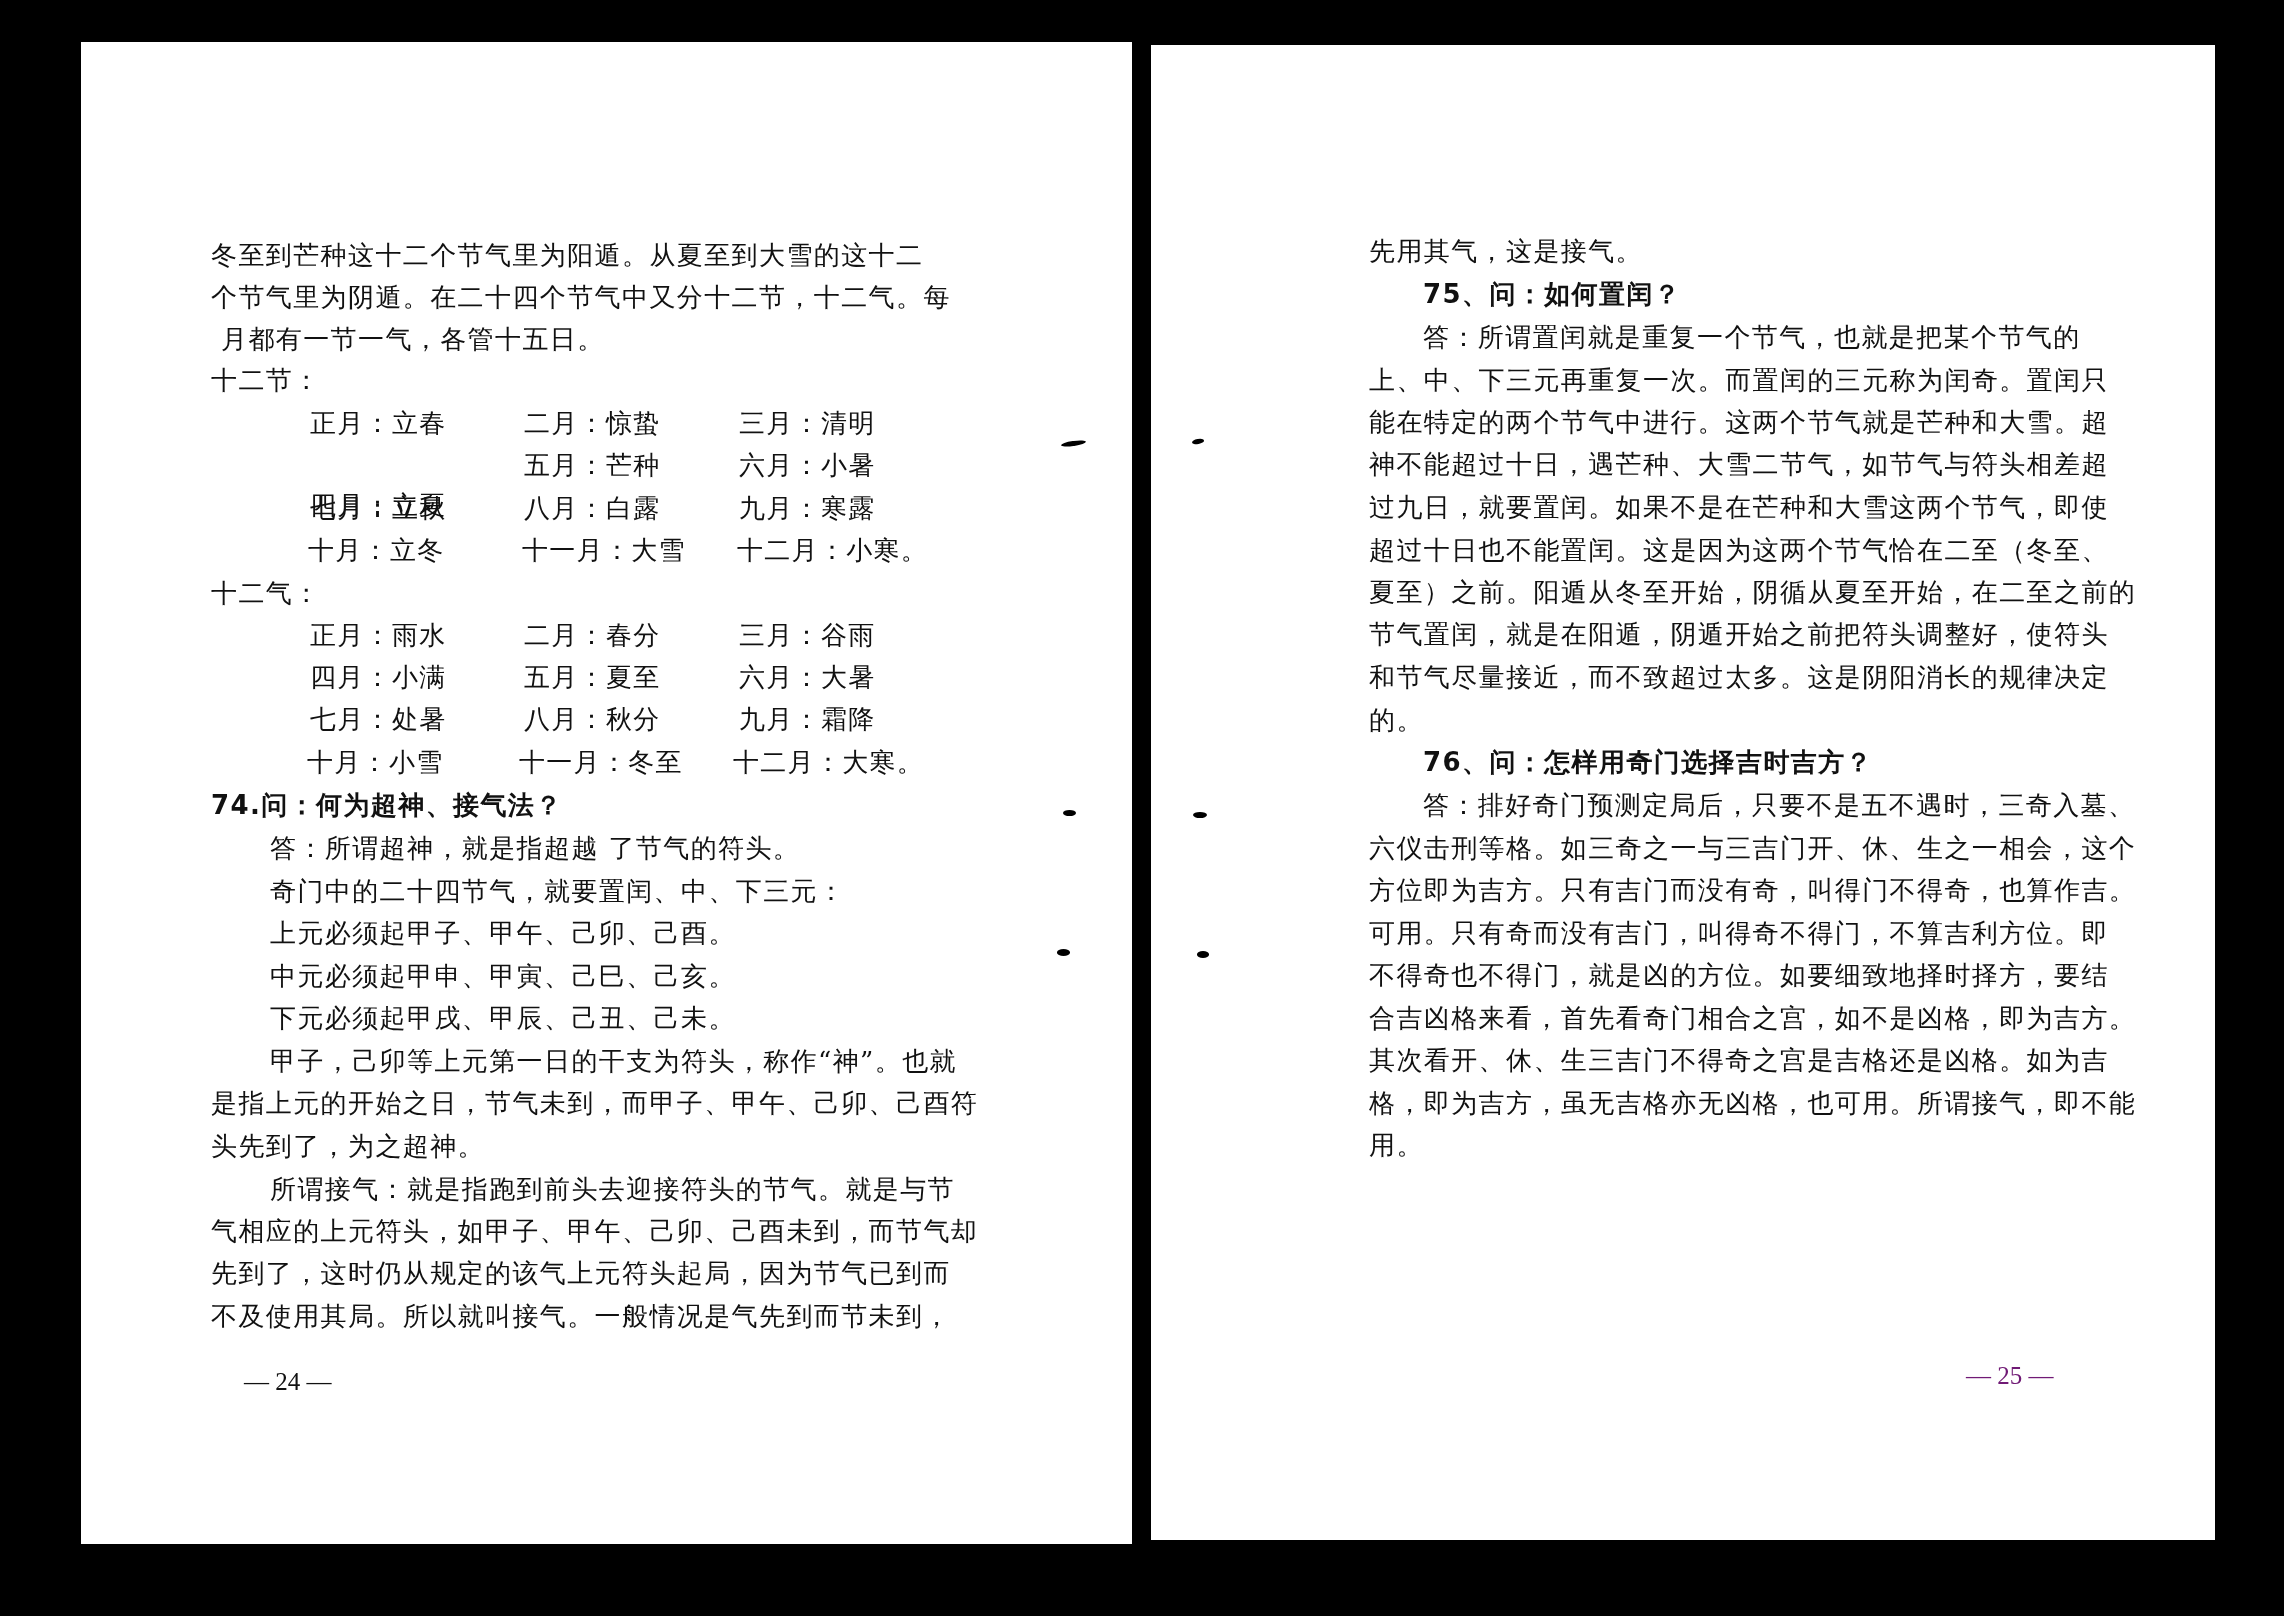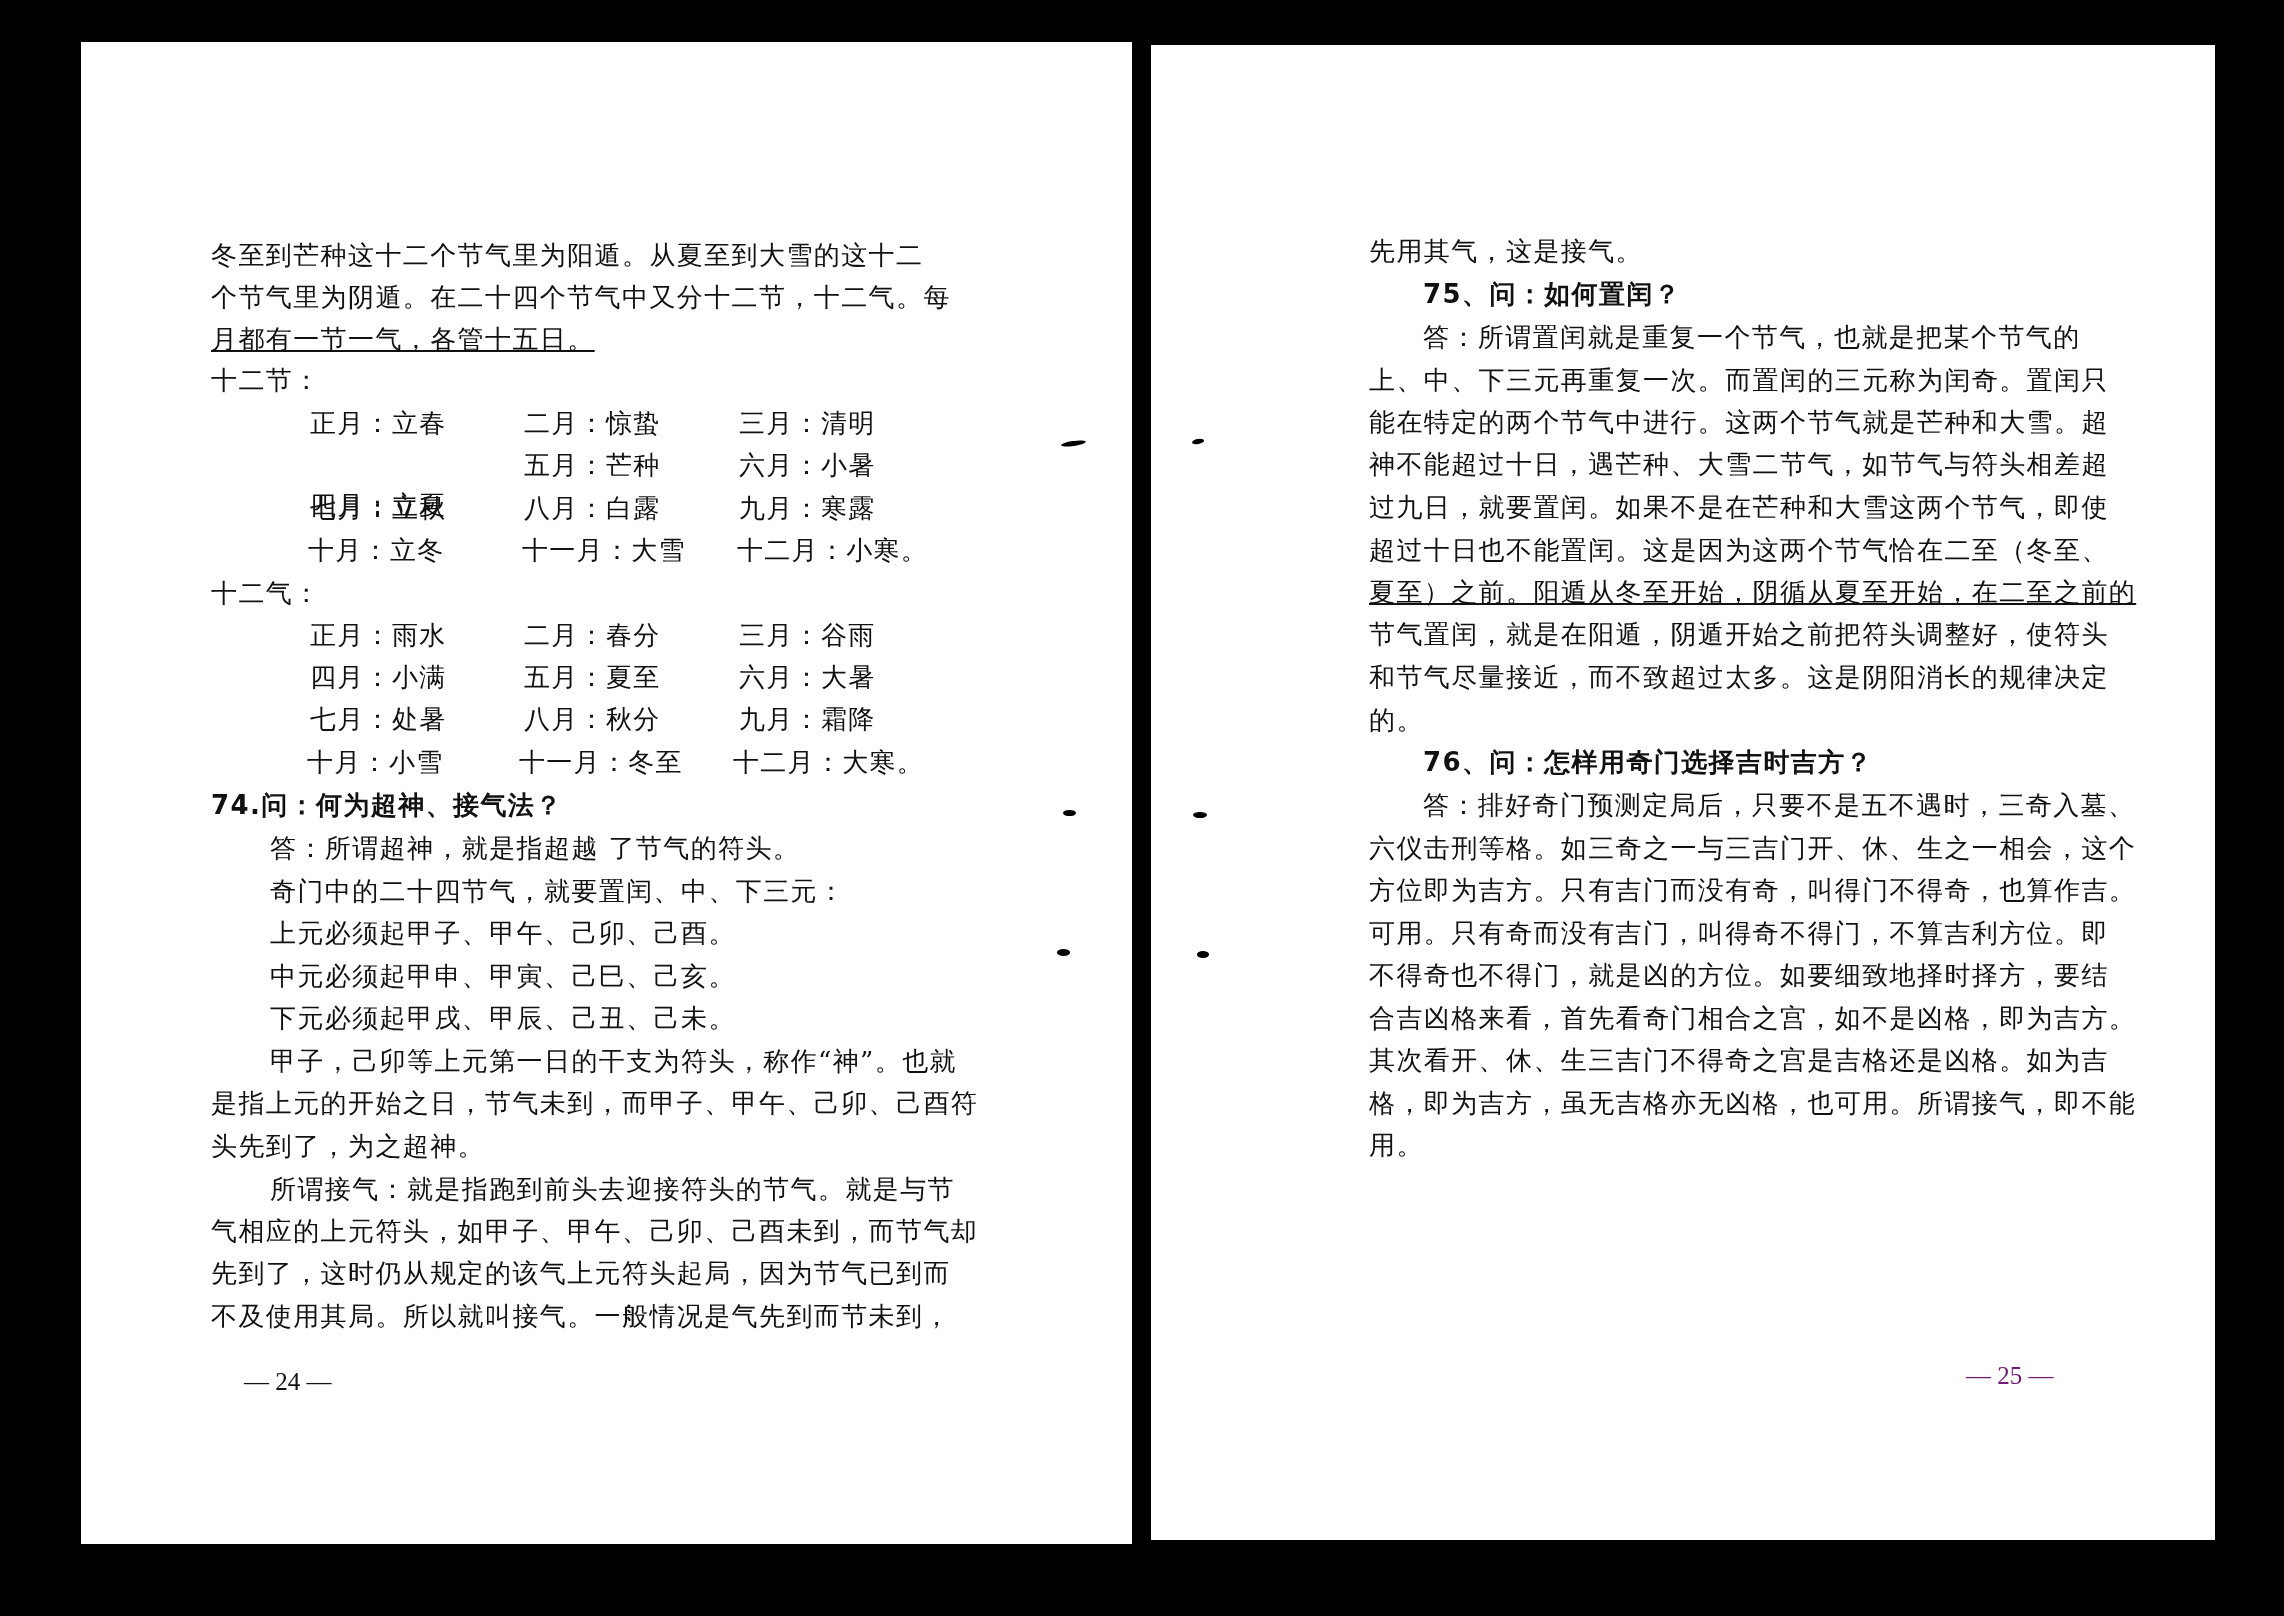--- a/index.html
+++ b/index.html
@@ -18,21 +18,21 @@
   .cell { position: absolute; font-size: 26px; line-height: 42px; white-space: nowrap; letter-spacing: 1.3px; }
   .folio { position: absolute; font-size: 25px; line-height: 33px; white-space: pre; font-family: "Liberation Serif", serif; }
   .smudge { position: absolute; background: #000; border-radius: 50%; }
 </style>
 </head>
 <body>
 
 <div id="page-left" class="page">
   <div class="line" style="left:130px;top:192px;">冬至到芒种这十二个节气里为阳遁。从夏至到大雪的这十二</div>
   <div class="line" style="left:130px;top:234px;">个节气里为阴遁。在二十四个节气中又分十二节，十二气。每</div>
-  <div class="line" style="left:130px;top:276px;text-decoration:underline;">月都有一节一气，各管十五日。</div>
+  <div class="line" style="left:140px;top:276px;">月都有一节一气，各管十五日。</div>
 
   <div class="line" style="left:130px;top:317px;">十二节：</div>
 
   <div>
     <div class="cell" style="left:229px;top:360px;">正月：立春</div>
     <div class="cell" style="left:443px;top:360px;">二月：惊蛰</div>
     <div class="cell" style="left:658px;top:360px;">三月：清明</div>
     <div class="cell" style="left:229px;top:402px;margin-top:40px;">四月：立夏</div>
     <div class="cell" style="left:443px;top:402px;">五月：芒种</div>
     <div class="cell" style="left:658px;top:402px;">六月：小暑</div>
@@ -86,21 +86,21 @@
 <div id="page-right" class="page">
   <div class="line" style="left:218px;top:185px;">先用其气，这是接气。</div>
 
   <div class="line bold" style="left:272px;top:228px;">75、问：如何置闰？</div>
   <div class="line" style="left:272px;top:271px;">答：所谓置闰就是重复一个节气，也就是把某个节气的</div>
   <div class="line" style="left:218px;top:314px;">上、中、下三元再重复一次。而置闰的三元称为闰奇。置闰只</div>
   <div class="line" style="left:218px;top:356px;">能在特定的两个节气中进行。这两个节气就是芒种和大雪。超</div>
   <div class="line" style="left:218px;top:398px;">神不能超过十日，遇芒种、大雪二节气，如节气与符头相差超</div>
   <div class="line" style="left:218px;top:441px;">过九日，就要置闰。如果不是在芒种和大雪这两个节气，即使</div>
   <div class="line" style="left:218px;top:484px;">超过十日也不能置闰。这是因为这两个节气恰在二至（冬至、</div>
-  <div class="line" style="left:218px;top:526px;text-decoration:underline;">夏至）之前。阳遁从冬至开始，阴循从夏至开始，在二至之前的</div>
+  <div class="line" style="left:218px;top:526px;">夏至）之前。阳遁从冬至开始，阴循从夏至开始，在二至之前的</div>
   <div class="line" style="left:218px;top:568px;">节气置闰，就是在阳遁，阴遁开始之前把符头调整好，使符头</div>
   <div class="line" style="left:218px;top:611px;">和节气尽量接近，而不致超过太多。这是阴阳消长的规律决定</div>
   <div class="line" style="left:218px;top:654px;">的。</div>
 
   <div class="line bold" style="left:272px;top:696px;">76、问：怎样用奇门选择吉时吉方？</div>
   <div class="line" style="left:272px;top:739px;">答：排好奇门预测定局后，只要不是五不遇时，三奇入墓、</div>
   <div class="line" style="left:218px;top:782px;">六仪击刑等格。如三奇之一与三吉门开、休、生之一相会，这个</div>
   <div class="line" style="left:218px;top:824px;">方位即为吉方。只有吉门而没有奇，叫得门不得奇，也算作吉。</div>
   <div class="line" style="left:218px;top:867px;">可用。只有奇而没有吉门，叫得奇不得门，不算吉利方位。即</div>
   <div class="line" style="left:218px;top:909px;">不得奇也不得门，就是凶的方位。如要细致地择时择方，要结</div>

